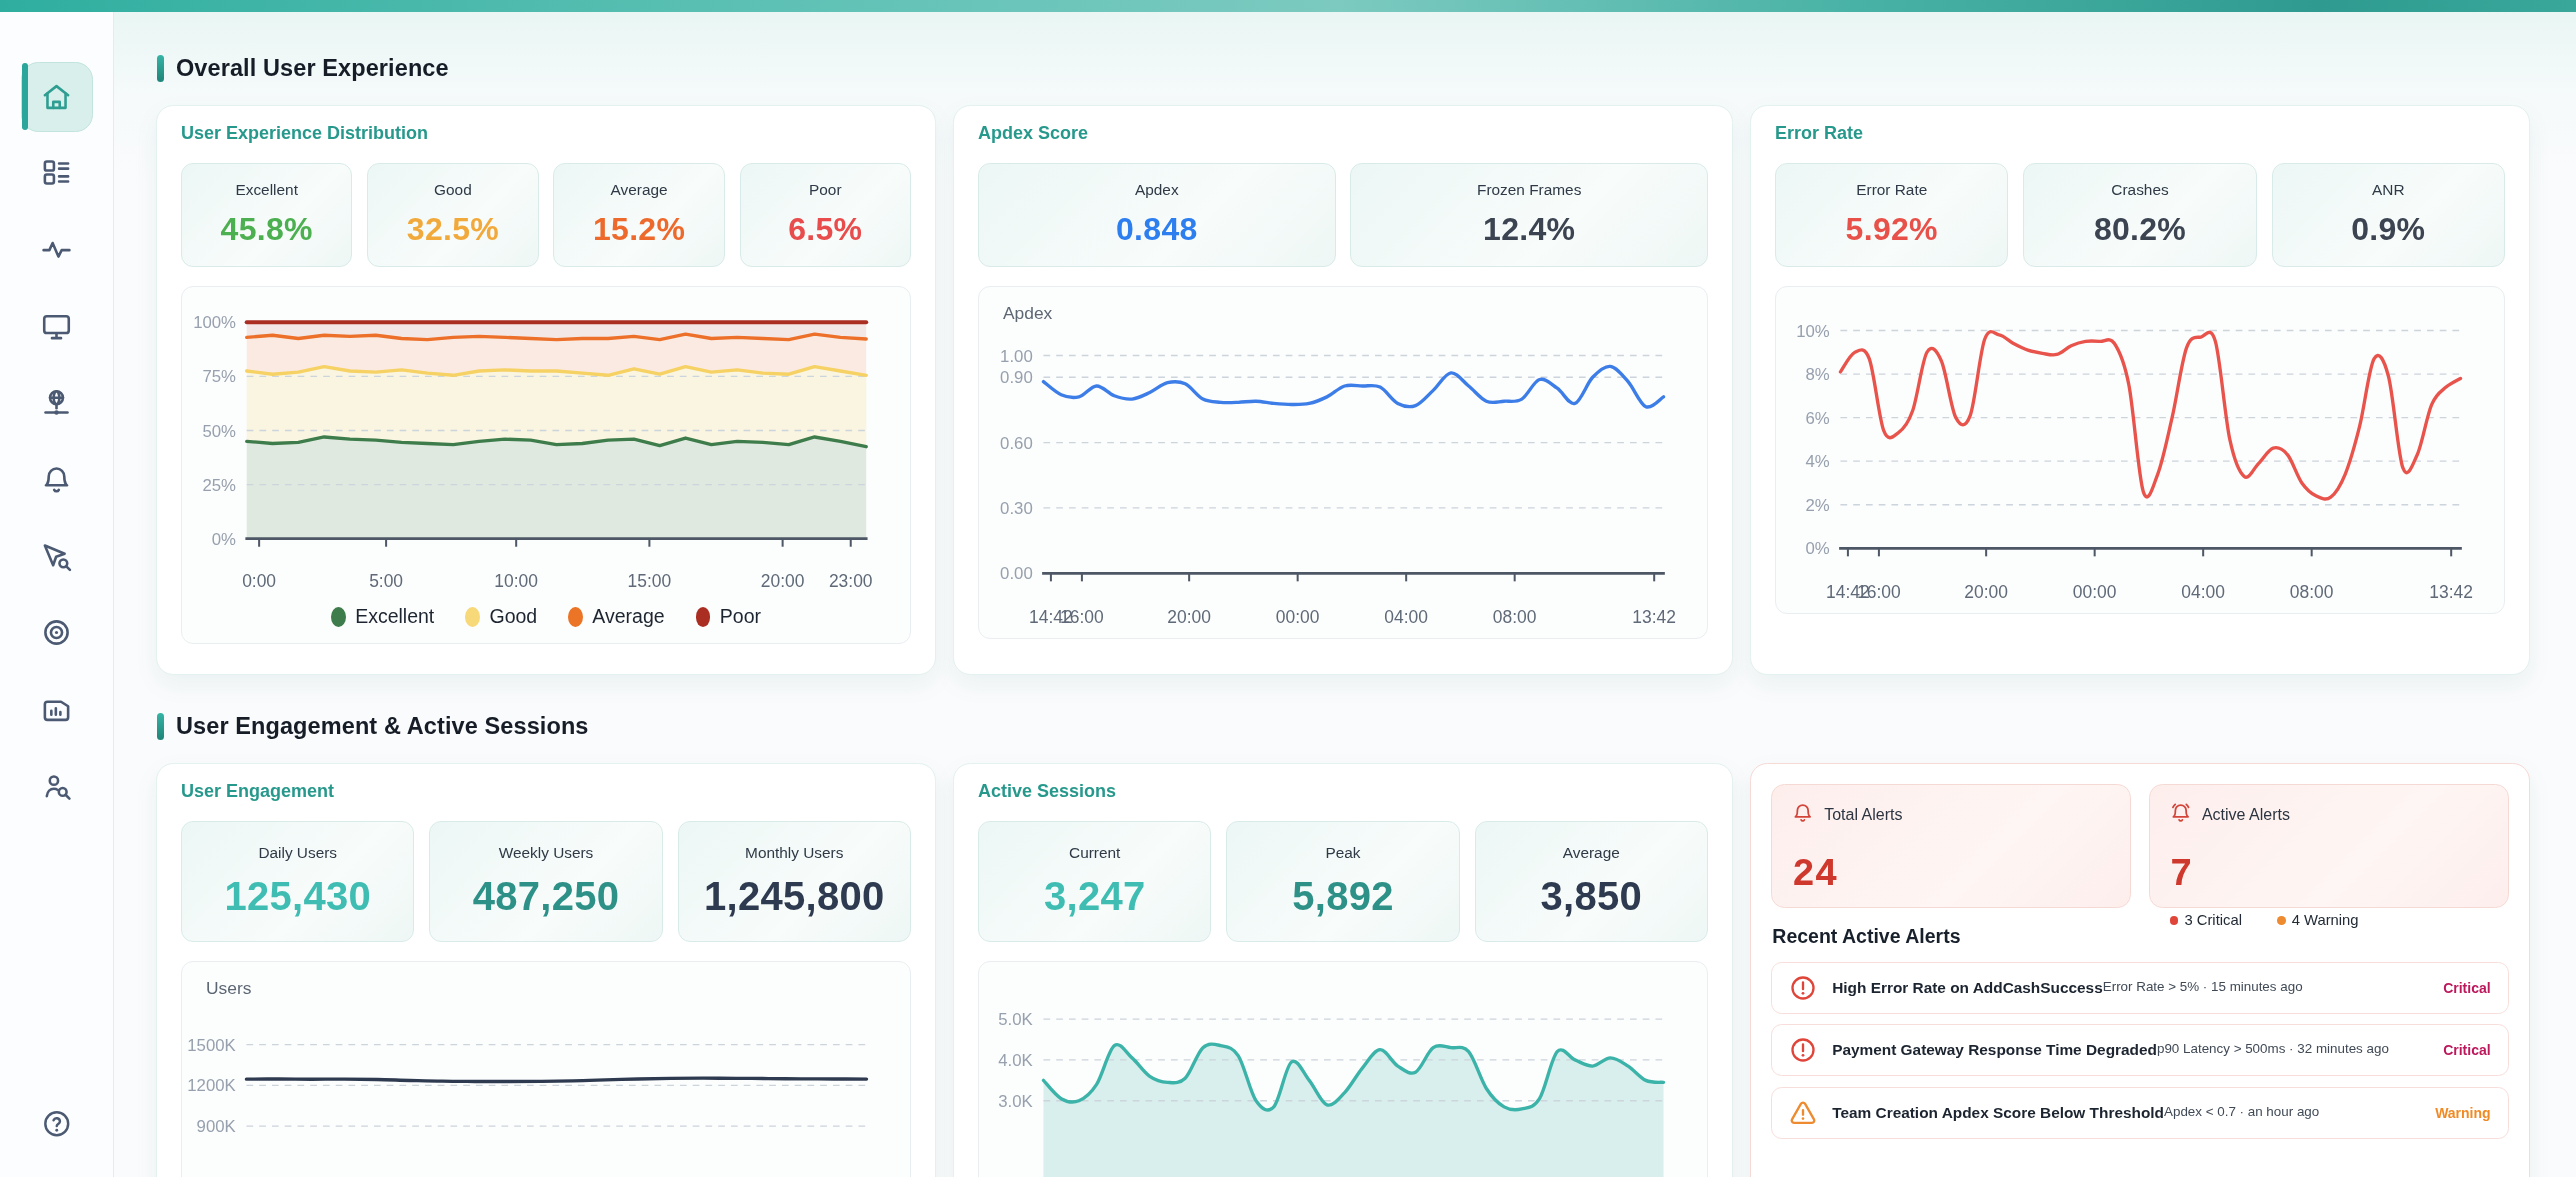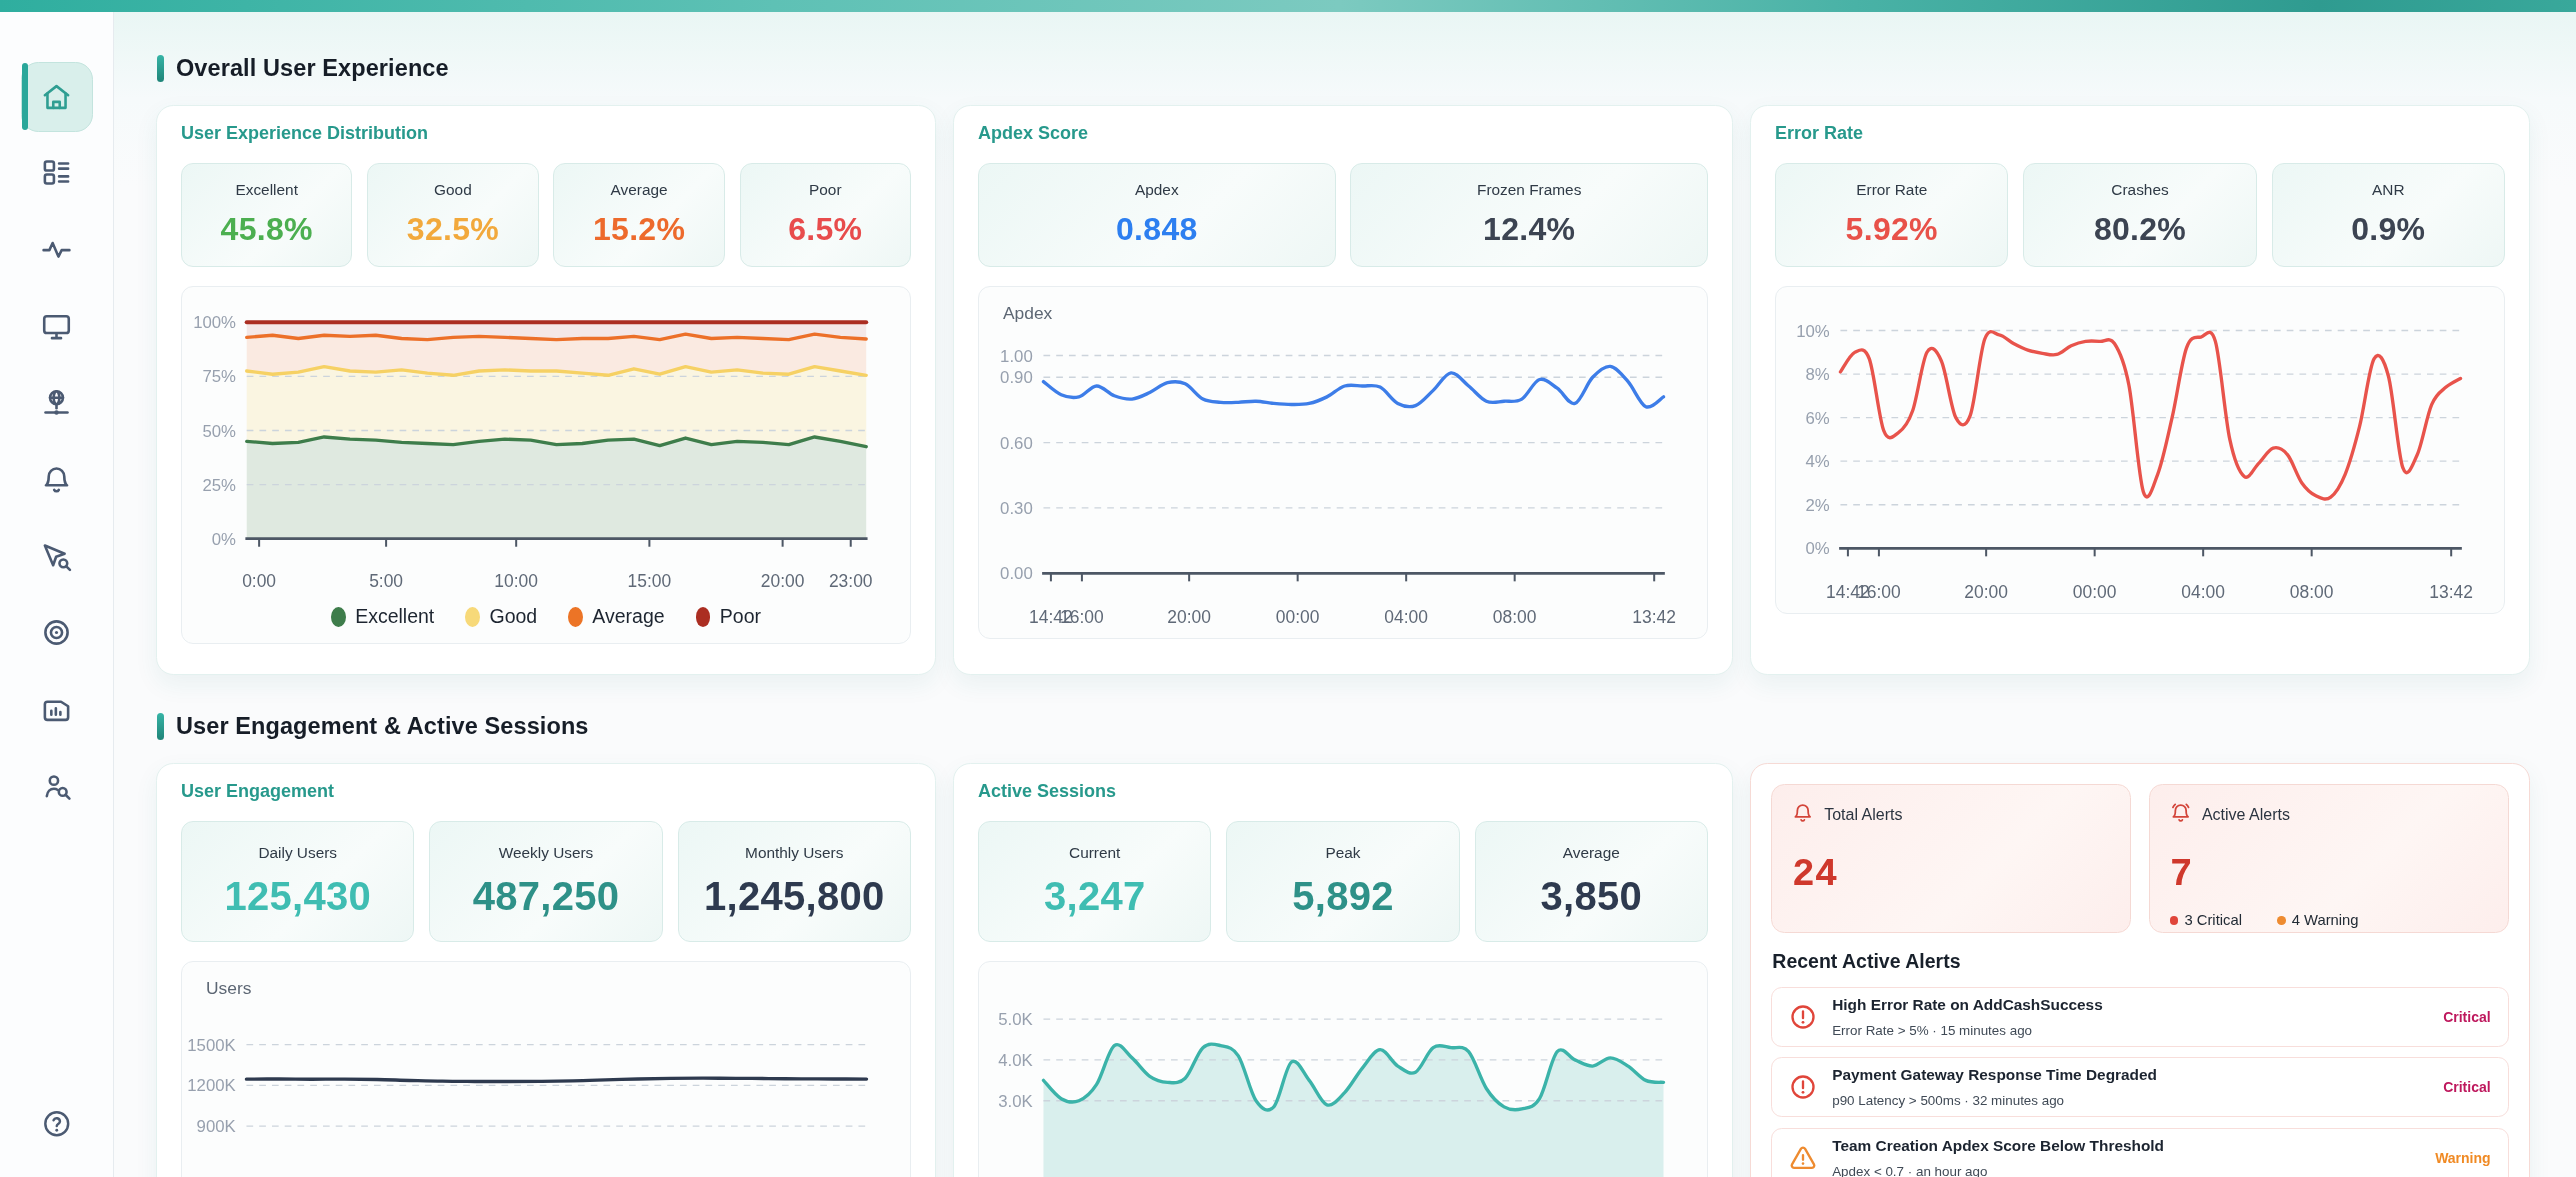--- a/index.html
+++ b/index.html
@@ -51,37 +51,37 @@
   .xtick { fill:#5f6977; font-size:26px; text-anchor:middle; font-family:"Liberation Sans",sans-serif; }
 
   .legend { display:flex; justify-content:center; align-items:center; gap:31px; margin-top:2.7px; height:38px; }
   .legend-item { display:flex; align-items:center; gap:9.4px; cursor:pointer; }
   .legend-dot { width:14.8px; height:20px; border-radius:50%; }
   .legend-label { font-size:19.5px; color:#1d2530; }
 
   
   .card-alerts { border-color:#f6dad5; padding:20px; }
   .alert-tiles { display:flex; gap:17.4px; margin-bottom:17.4px; }
-  .atile { flex:1; height:149px; border-radius:13.4px; padding:17.4px 20px;
+  .atile { flex:1; height:124px; border-radius:13.4px; padding:17.4px 20px;
     background:linear-gradient(135deg,#fdeeec 0%,#fef6f4 60%,#fdeeec 100%);
     border:1.3px solid #f5d9d4; display:flex; flex-direction:column; }
   .atile-head { display:flex; align-items:center; gap:10.7px; font-size:16px; color:#2b3440; }
   .atile-head svg { width:21.5px; height:21.5px; color:#d3453a; }
   .atile-value { font-size:38px; font-weight:700; margin-top:25.5px;font-family:Liberation Mono, monospace; }
   .atile-breakdown { display:flex; gap:35px; margin-top:16px; align-items:flex-start; }
   .bd-item { display:flex; align-items:center; gap:6px; font-size:14.8px; color:#222b35; }
   .bd-dot { width:8.7px; height:8.7px; border-radius:50%; }
   .recent-heading { font-size:19.5px; font-weight:600; color:#18202b; margin:2.7px 0 13.4px 1.3px; }
   .alert-row { display:flex; align-items:center; gap:14.8px; background:#ffffff; border:1.3px solid #f8dedb;
     border-radius:10.7px; padding:8px 17.4px; margin-bottom:10.7px; min-height:52px; cursor:pointer; }
   .alert-ico { flex-shrink:0; display:flex; }
   .alert-ico svg { width:28px; height:28px; }
   .alert-ico.critical { color:#e0453a; }
   .alert-ico.warning { color:#ee8b30; }
-  .alert-texts { flex:1; display:flex; flex-direction:column; gap:9px; }
+  .alert-texts { flex:1; display:flex; flex-direction:row; gap:0; }
   .alert-title { font-size:15.4px; font-weight:600; color:#1c2430; }
   .alert-meta { font-size:13.4px; color:#404a56; }
   .sev { font-size:14px; font-weight:700; white-space:nowrap; }
   .sev-critical { color:#be185d; }
   .sev-warning { color:#f08a24; }
 </style>
 </head>
 <body>
 
 <div class="topbar"></div>

